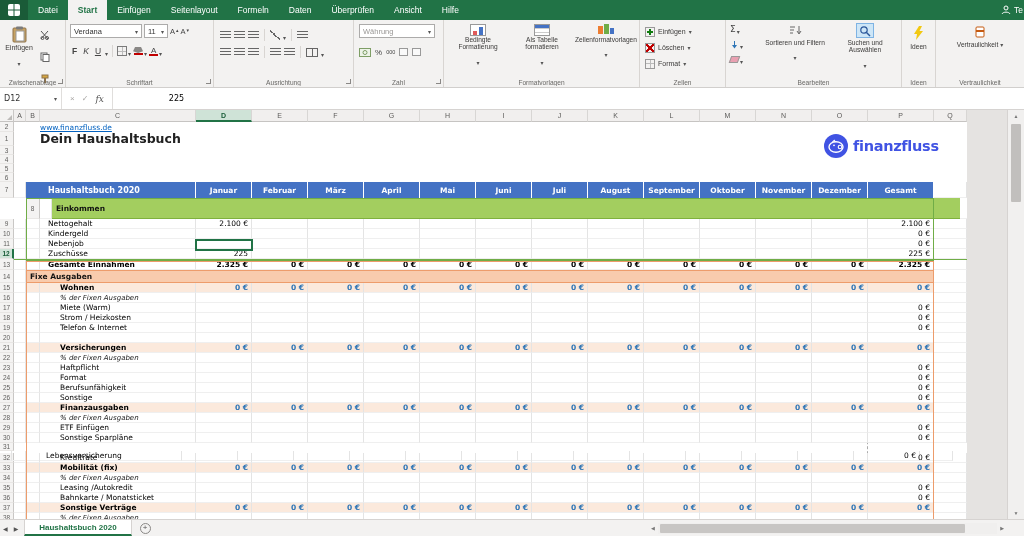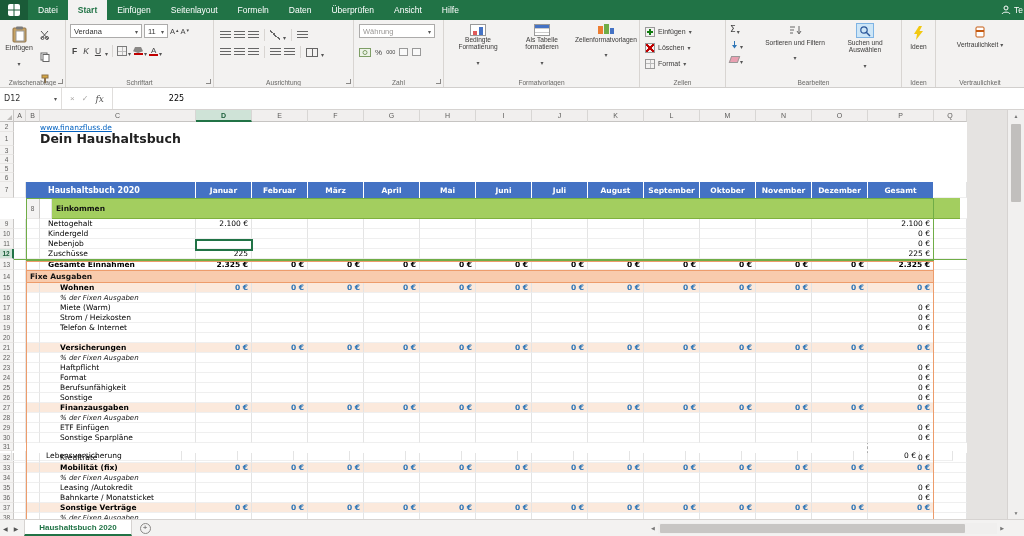--- a/index.html
+++ b/index.html
@@ -1161,20 +1161,30 @@
             <div class="cell cM t val" style="width: 56px;"></div>
             <div class="cell cM t val" style="width: 56px;"></div>
             <div class="cell cM t val" style="width: 56px;"></div>
             <div class="cell cM t val" style="width: 56px;"></div>
             <div class="cell cM t val" style="width: 56px;"></div>
             <div class="cell cP t val" style="width: 66px;"></div>
             <div class="cell cQ t" style="width: 33px;"></div>
           </div>
         </div>
       </div>
+    <div class="brand">
+      <svg width="24" height="24" viewBox="0 0 24 24">
+        <circle cx="12" cy="12" r="12" fill="currentColor"></circle>
+        <ellipse cx="12" cy="13" rx="7" ry="5.3" fill="none" stroke="#fff" stroke-width="1.4"></ellipse>
+        <circle cx="16" cy="13" r="1.8" fill="none" stroke="#fff" stroke-width="1.1"></circle>
+        <circle cx="10" cy="11.3" r="0.9" fill="#fff"></circle>
+        <path d="M8 8.6 L10.2 6.4 L11.4 8.2" stroke="#fff" stroke-width="1.2" fill="none"></path>
+      </svg>
+      <span class="brandtext">finanzfluss</span>
+    </div>
     <div class="outline-income"></div>
     <div class="outline-expense"></div>
     <div class="sel-box"></div>
   </div>
 
   <div class="vscroll">
     <span class="vsbtn up">▲</span>
     <div class="vsthumb"></div>
     <span class="vsbtn down">▼</span>
   </div>

